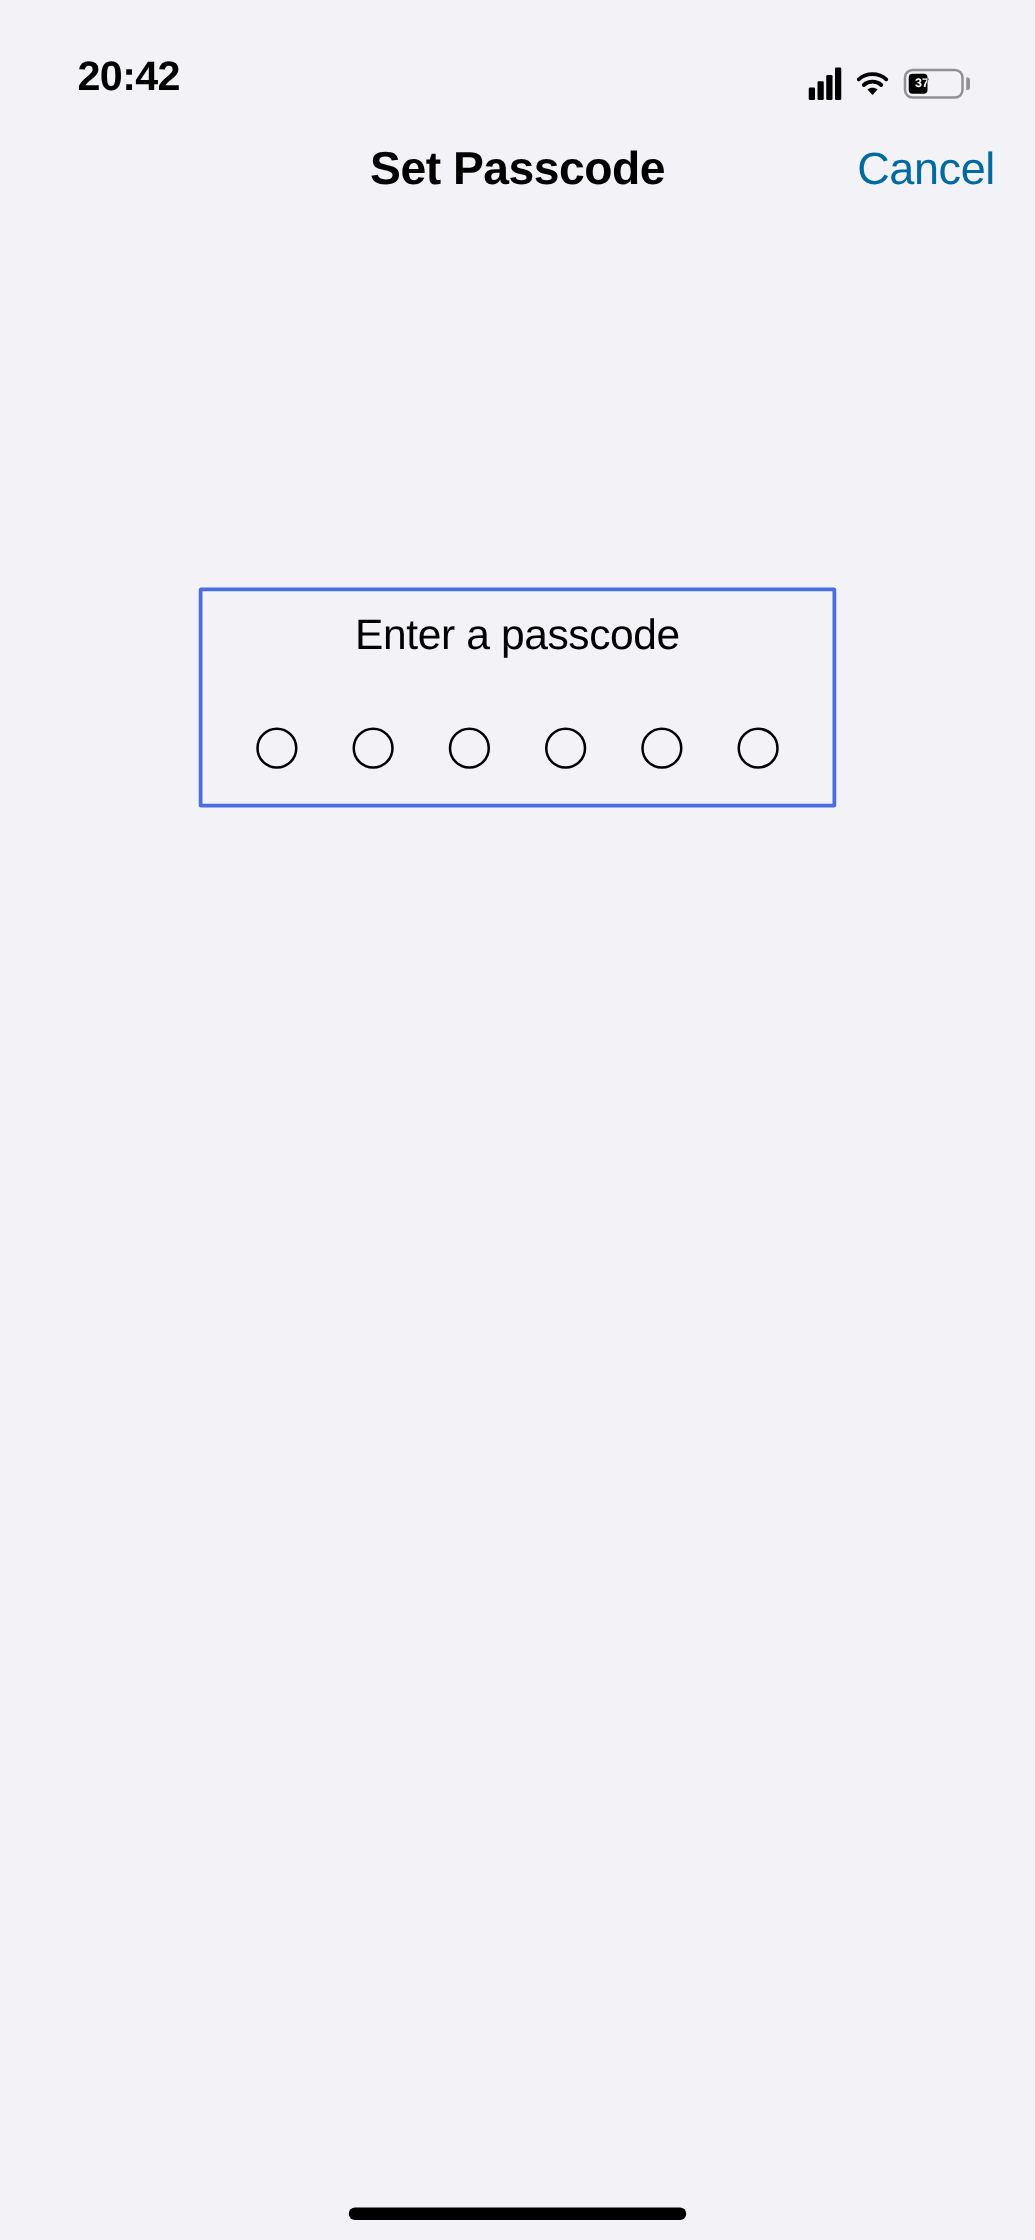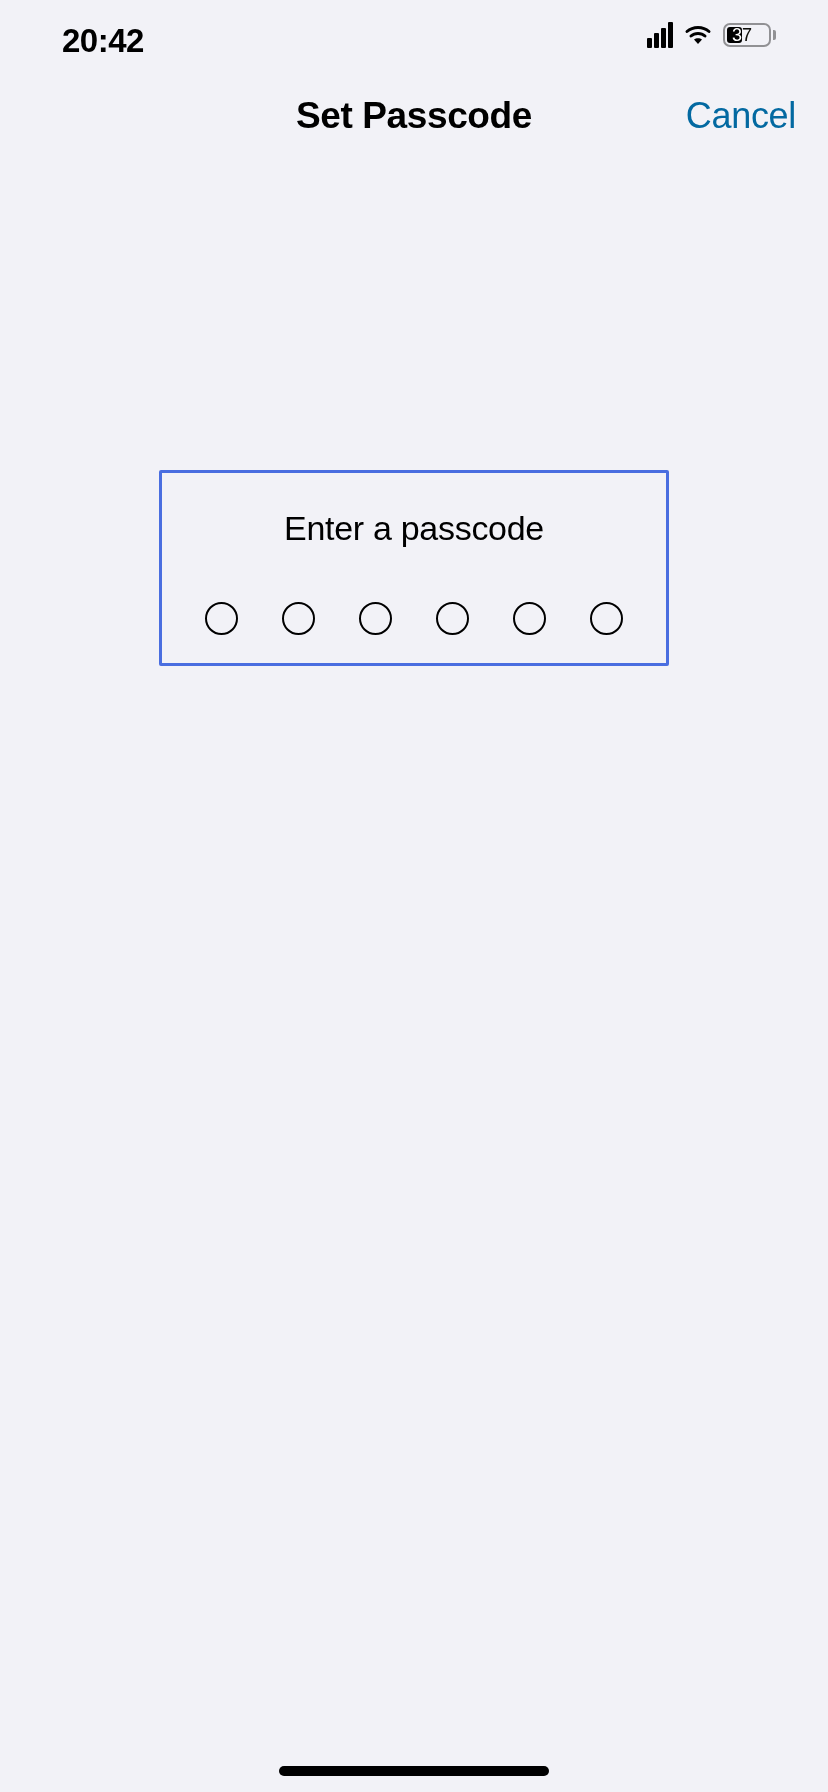--- a/index.html
+++ b/index.html
@@ -13,21 +13,21 @@
       height: 1792px;
       background: #f2f2f7;
       font-family: -apple-system, BlinkMacSystemFont, "SF Pro Text", "Helvetica Neue", sans-serif;
       position: relative;
       overflow: hidden;
     }
     
     .status-bar {
       display: flex;
       justify-content: space-between;
-      align-items: flex-start;
+      align-items: flex-end;
       padding: 22px 52px 0 62px;
       height: 80px;
     }
     
     .status-time {
       font-size: 33px;
       font-weight: 600;
       color: #000;
       letter-spacing: -0.5px;
     }
@@ -82,36 +82,36 @@
       display: flex;
       align-items: center;
       justify-content: center;
     }
     
     .battery-percent {
       position: absolute;
       top: 50%;
       left: 7px;
       transform: translateY(-50%);
-      font-size: 18px;
-      font-weight: 400;
+      font-size: 10px;
+      font-weight: 700;
       color: #fff;
       mix-blend-mode: difference;
     }
     
     .battery-tip {
       width: 3px;
       height: 10px;
       background: rgba(0,0,0,0.4);
       border-radius: 0 2px 2px 0;
     }
     
     .nav-bar {
       display: flex;
-      align-items: flex-start;
+      align-items: center;
       justify-content: center;
       position: relative;
       height: 80px;
       margin-top: 15px;
       padding-left: 32px;
     }
     
     .nav-title {
       font-size: 37px;
       font-weight: 600;
@@ -128,21 +128,21 @@
       color: #0369a1;
       letter-spacing: -0.3px;
       cursor: pointer;
     }
     
     .passcode-container {
       margin: 295px auto 0;
       width: 510px;
       border: 3px solid #4a6ee0;
       border-radius: 2px;
-      padding: 36px 0 28px;
+      padding: 16px 0 28px;
     }
     
     .passcode-prompt {
       text-align: center;
       font-size: 34px;
       font-weight: 400;
       color: #000;
       letter-spacing: -0.3px;
     }
     

